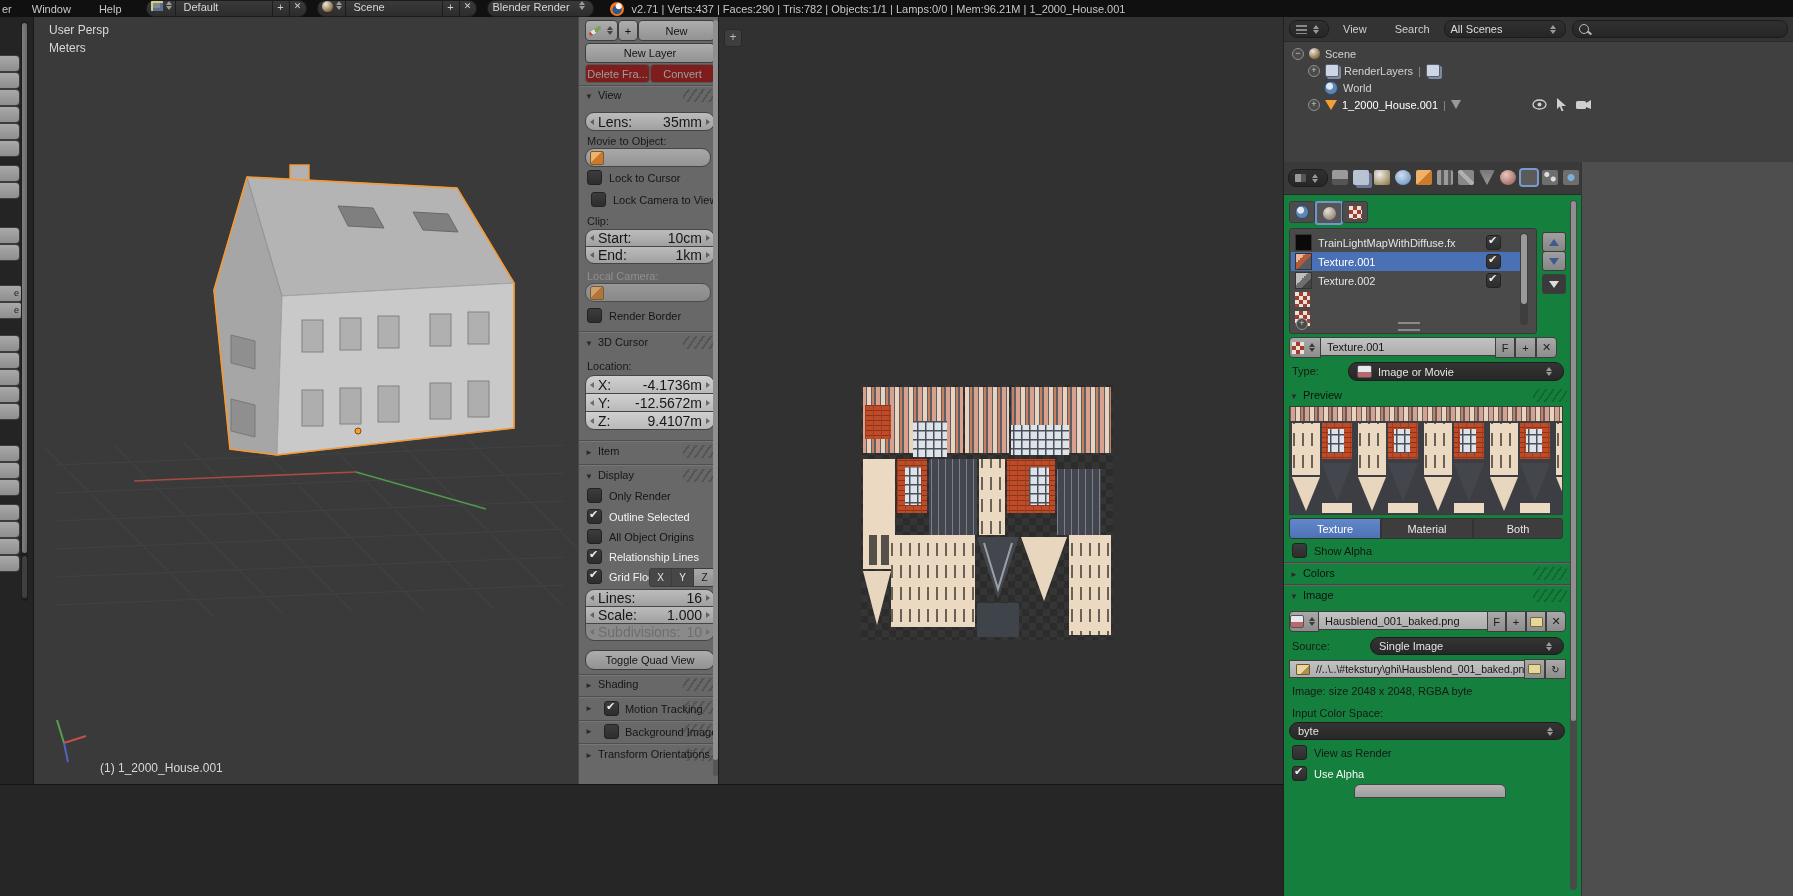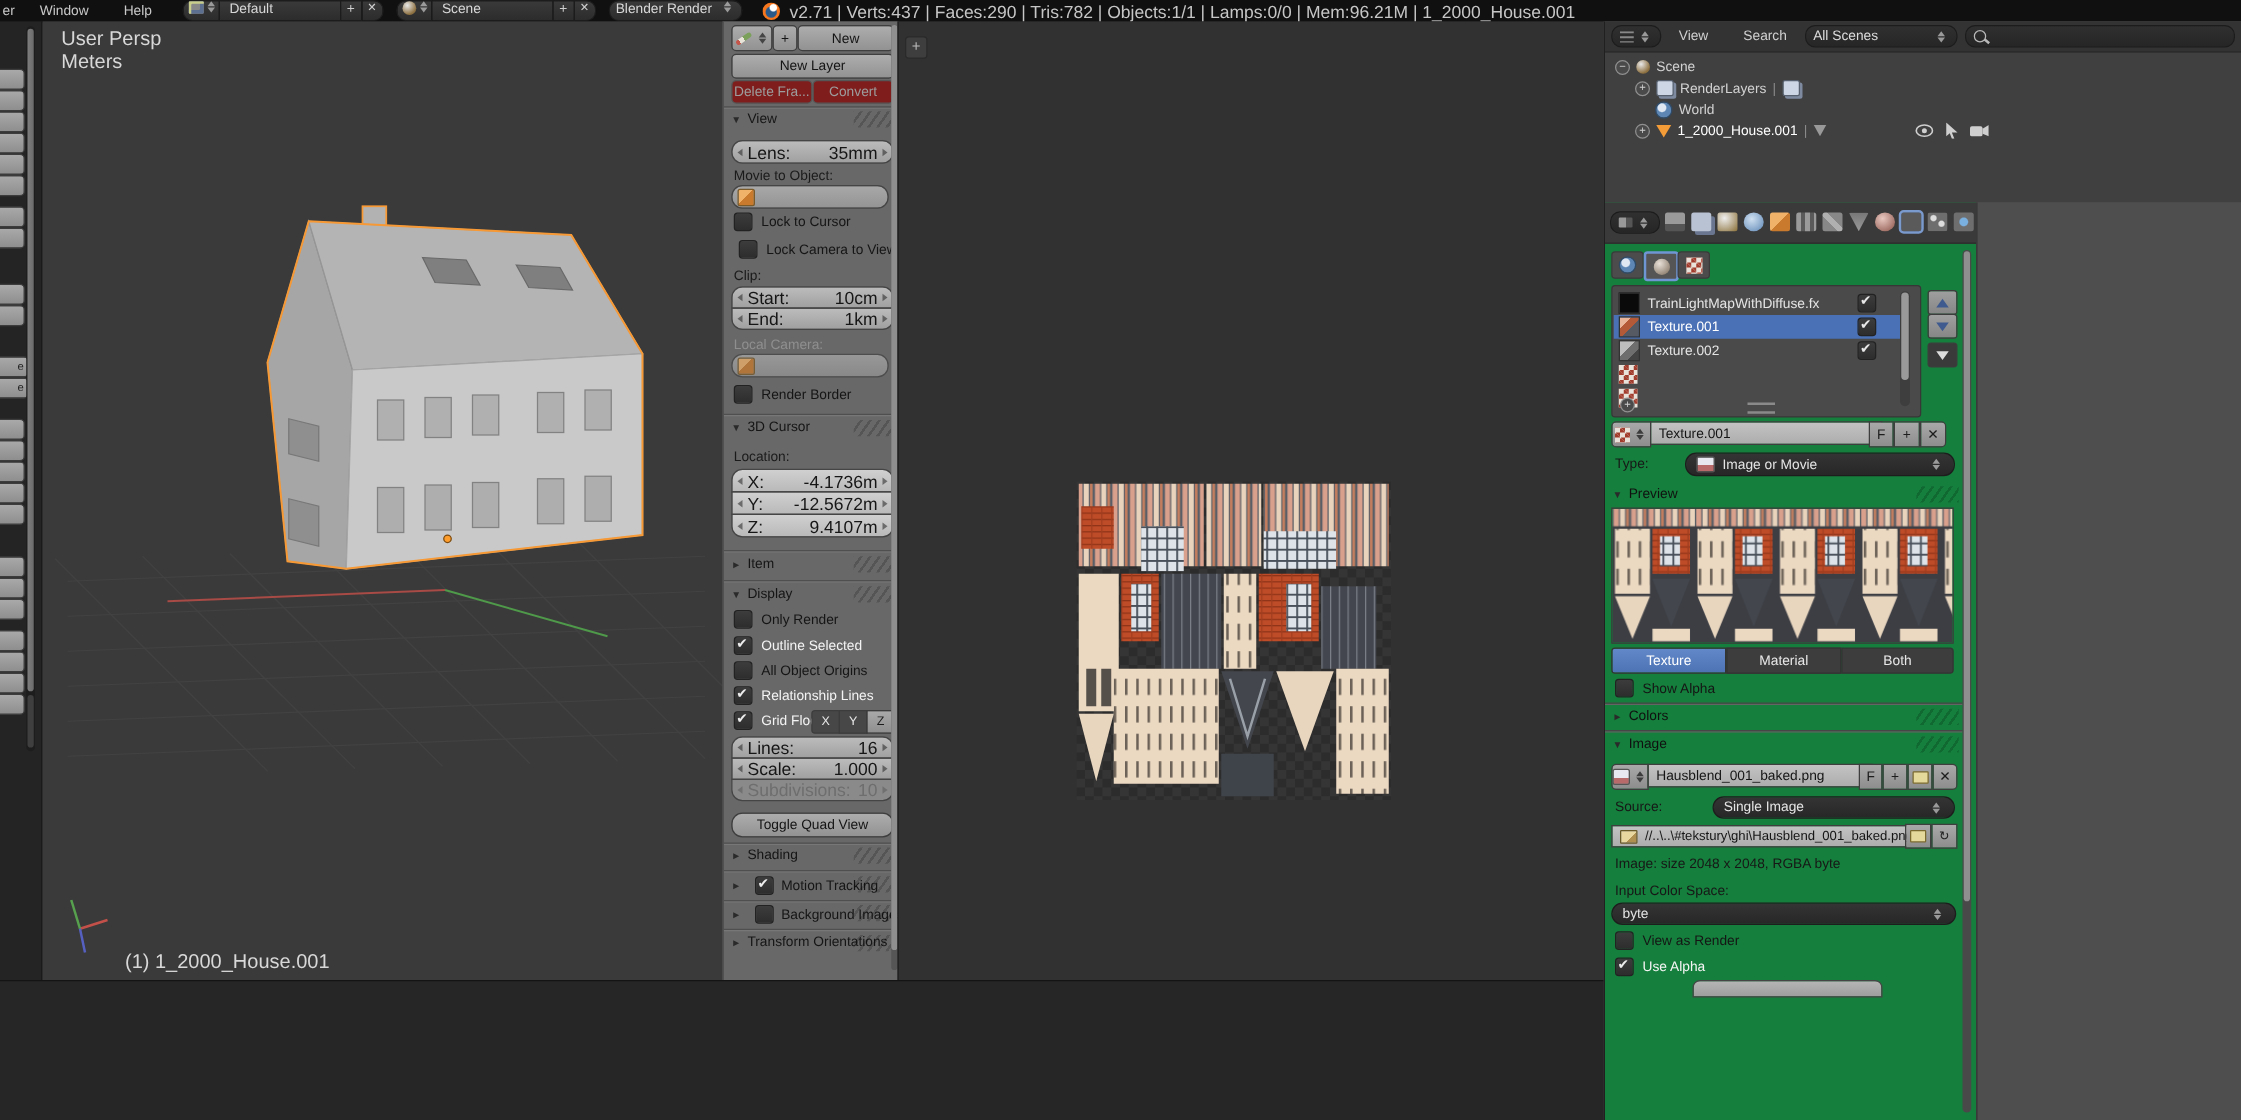--- a/index.html
+++ b/index.html
@@ -24,32 +24,32 @@
   .updn i{display:block;width:0;height:0;border-left:3px solid transparent;border-right:3px solid transparent;}
   .updn i.u{border-bottom:4px solid #9a9a9a;}
   .updn i.d{border-top:4px solid #9a9a9a;}
   .lyicon{width:12px;height:10px;background:#888;border-radius:1px;margin-left:4px;
           box-shadow:inset 2px 2px 0 #c9cf8a, inset -3px -3px 0 #5d6f91;}
   .scicon{width:11px;height:11px;border-radius:50%;margin-left:4px;
           background:radial-gradient(circle at 35% 30%,#e8e8e8,#8d7040 70%);}
   #blogo{width:14px;height:14px;border-radius:50%;margin:0 8px 0 16px;
          background:radial-gradient(circle at 62% 30%,#ffffff 0 2.5px,transparent 3.5px),
                     radial-gradient(circle at 50% 55%,#2a5a8a 0 4px,transparent 5px),#f5761d;}
-  #stats{font-size:14px;color:#c6c6c6;white-space:nowrap;}
+  #stats{font-size:11px;color:#c6c6c6;white-space:nowrap;}
   
   #leftstrip{position:absolute;left:0;top:17px;width:33px;height:767px;background:#242424;border-right:1px solid #171717;}
   .lsbtn{position:absolute;left:-8px;width:26px;height:15px;border-radius:0 4px 4px 0;
          background:linear-gradient(#a9a9a9,#8e8e8e);border:1px solid #3c3c3c;}
   .lsbtn.txt{color:#222;font-size:9px;text-align:right;padding-right:3px;line-height:14px;}
   #lsscroll{position:absolute;left:21px;top:4px;width:7px;height:580px;background:#1d1d1d;border-radius:4px;}
   #lsthumb{position:absolute;left:1px;top:2px;width:5px;height:530px;background:linear-gradient(90deg,#7e7e7e,#6a6a6a);border-radius:3px;}
   #lsthumb2{position:absolute;left:1px;top:535px;width:5px;height:42px;background:#3f3f3f;border-radius:3px;}
   
   #viewport{position:absolute;left:34px;top:17px;width:544px;height:767px;background:#3a3a3a;overflow:hidden;}
-  .vplabel{position:absolute;color:#d8d8d8;font-size:16px;}
+  .vplabel{position:absolute;color:#d8d8d8;font-size:12px;}
   
   #npanel{position:absolute;left:578px;top:17px;width:140px;height:767px;background:#686868;border-left:1px solid #4a4a4a;overflow:hidden;}
   #npanel .sep{position:absolute;left:0;width:140px;height:1px;background:#4f4f4f;box-shadow:0 1px 0 #777;}
   .hdr{position:absolute;left:6px;font-size:11px;color:#151515;white-space:nowrap;}
   .hdr::before{content:"\25BC";font-size:8px;margin-right:5px;color:#2a2a2a;}
   .hdr.closed::before{content:"\25BA";}
   .hstripe{position:absolute;right:2px;width:34px;height:13px;
            background:repeating-linear-gradient(125deg,transparent 0 4px,rgba(0,0,0,.18) 4px 6px);}
   .btnL{position:absolute;background:linear-gradient(#adadad,#929292);border:1px solid #3e3e3e;border-radius:4px;
         color:#141414;font-size:11px;display:flex;align-items:center;justify-content:center;}

